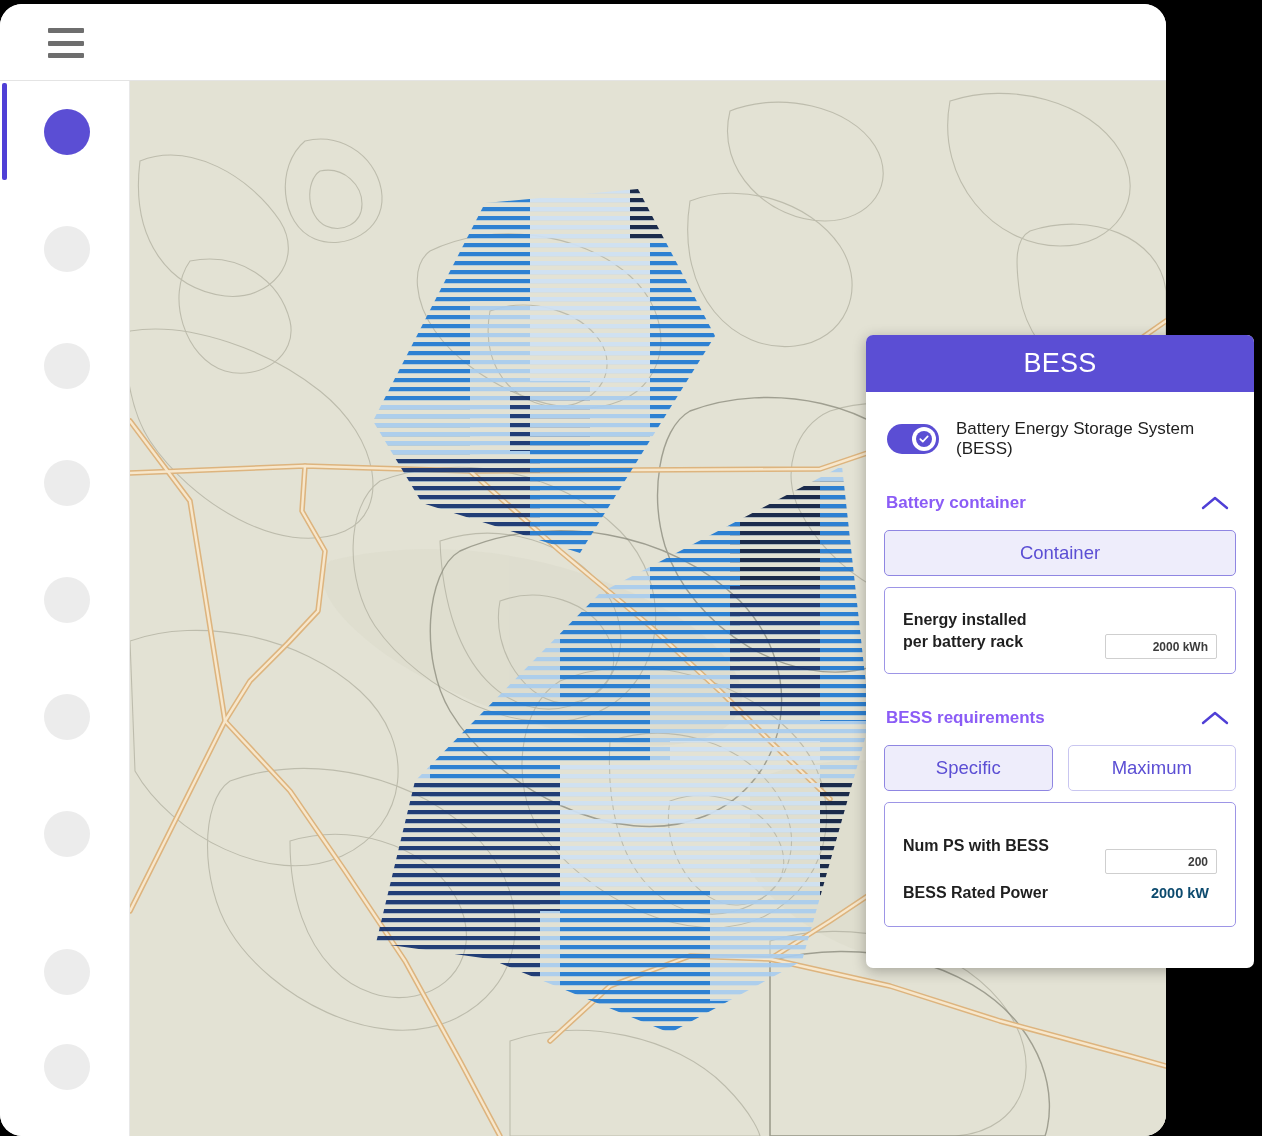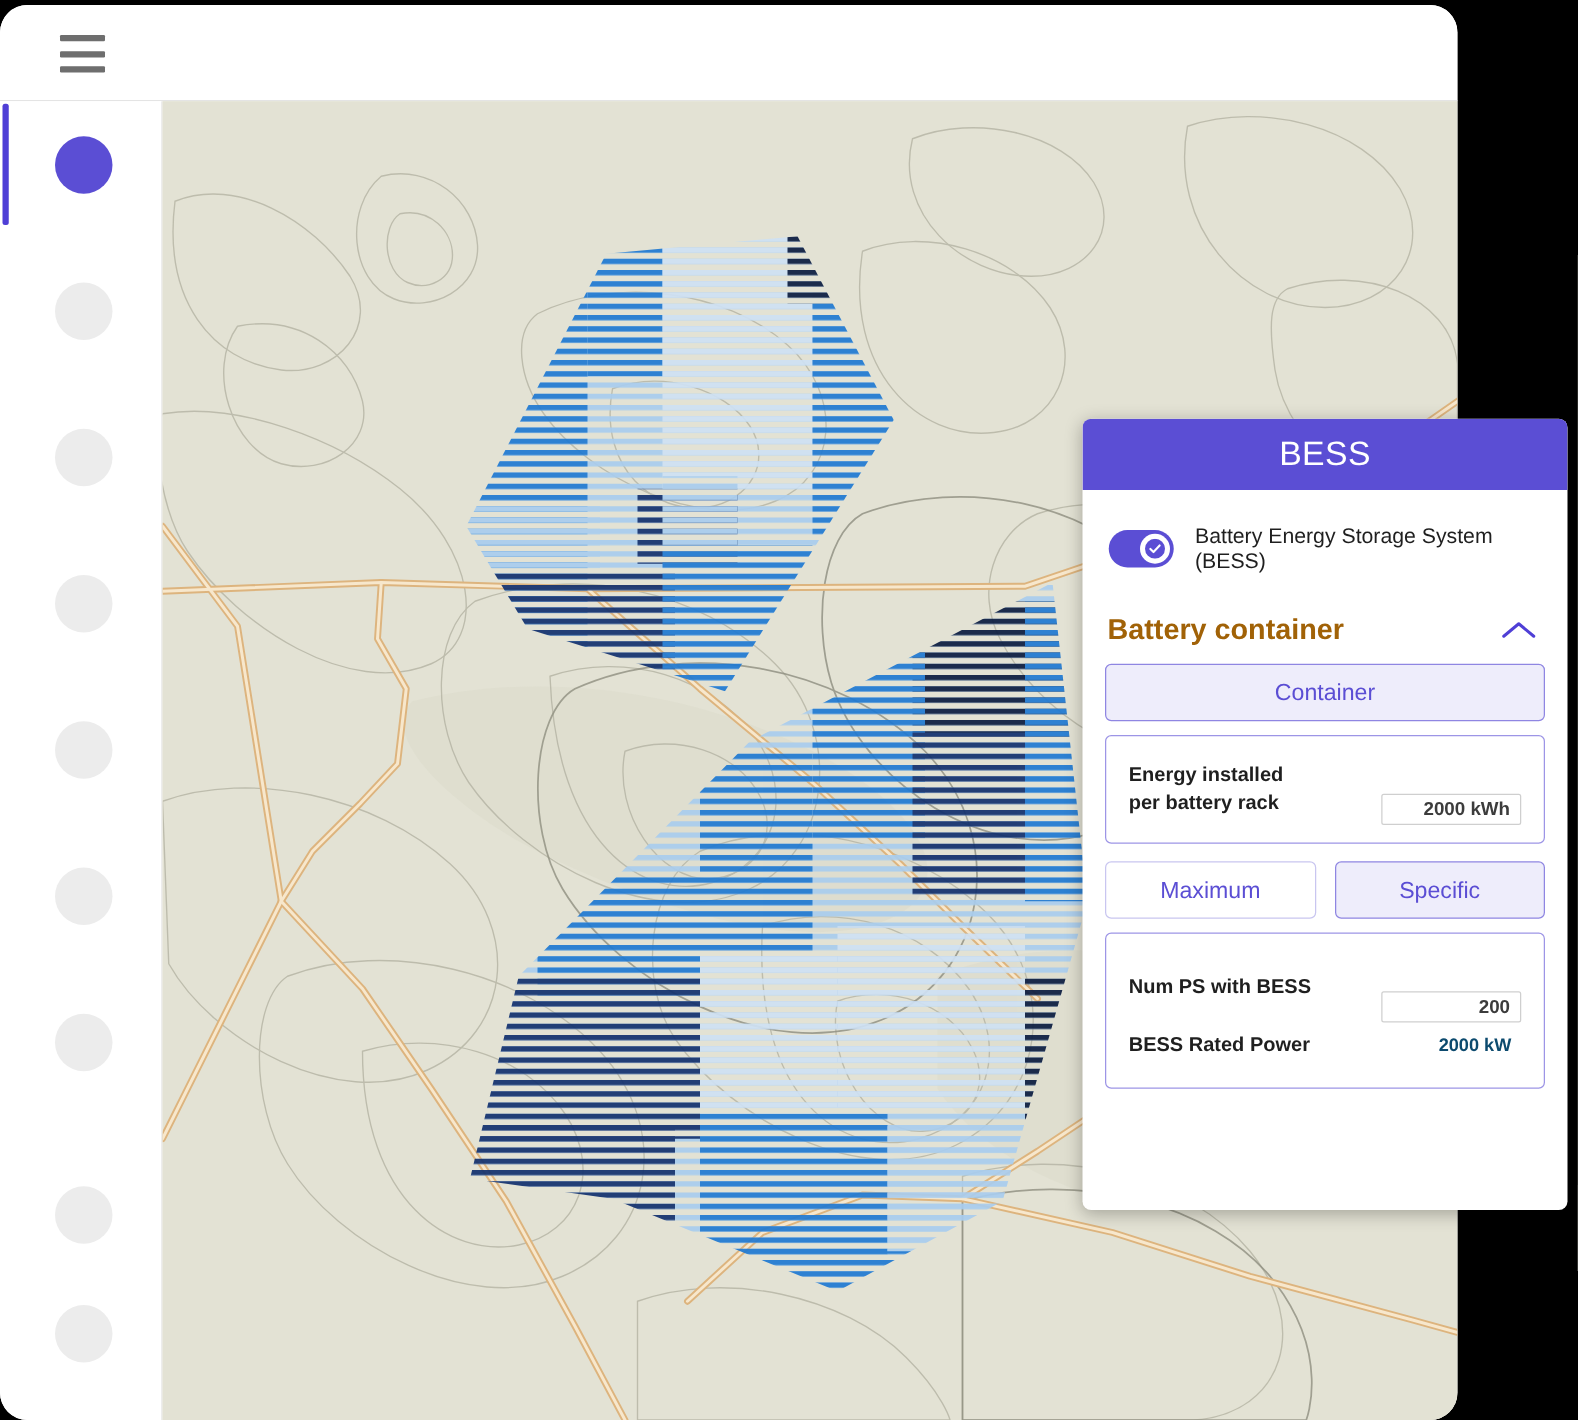--- a/index.html
+++ b/index.html
@@ -162,23 +162,23 @@
   }
 
   .section-head {
     display: flex;
     align-items: center;
     justify-content: space-between;
     margin-top: 31px;
     margin-left: 2px;
   }
   .section-title {
-    font-size: 23px;
+    font-size: 17px;
     font-weight: bold;
-    color: #a16207;
+    color: #8b5cf6;
   }
   .chev { cursor: pointer; padding: 4px 6px; }
   .chev svg { display: block; }
 
   .seg-group {
     display: flex;
     gap: 15px;
     margin-top: 14px;
   }
   .seg {
@@ -218,21 +218,21 @@
     font-size: 16px;
     color: #1f1f1f;
     line-height: 1.35;
   }
   .field-input {
     width: 112px;
     height: 25px;
     border: 1px solid #cfcfcf;
     border-radius: 2px;
     background: #ffffff;
-    font-size: 15px;
+    font-size: 12px;
     color: #3c3c3c;
     display: flex;
     align-items: center;
     justify-content: flex-end;
     padding-right: 8px;
     box-sizing: border-box;
     cursor: text;
     margin-top: 32px;
   }
   .field-static {
@@ -429,24 +429,32 @@
       </div>
 
       <div class="field-box">
         <div class="field-row">
           <div class="field-label" style="white-space:pre-line">Energy installed
 per battery rack</div>
           <div class="field-input">2000 kWh</div>
         </div>
       </div>
 
+      <div class="section-head">
+        <div class="section-title">BESS requirements</div>
+        <div class="chev">
+          <svg width="30" height="18" viewBox="0 0 30 18">
+            <path d="M3 14 L15 4 L27 14" stroke="#4f3fd6" stroke-width="2.4" fill="none" stroke-linecap="round" stroke-linejoin="round"></path>
+          </svg>
+        </div>
+      </div>
 
       <div class="seg-group">
+        <div class="seg selected">Specific</div>
         <div class="seg">Maximum</div>
-        <div class="seg selected">Specific</div>
       </div>
 
       <div class="field-box">
         <div class="field-row">
           <div class="field-label">Num PS with BESS</div>
           <div class="field-input">200</div>
         </div>
         <div class="field-row">
           <div class="field-label">BESS Rated Power</div>
           <div class="field-static">2000 kW</div>

